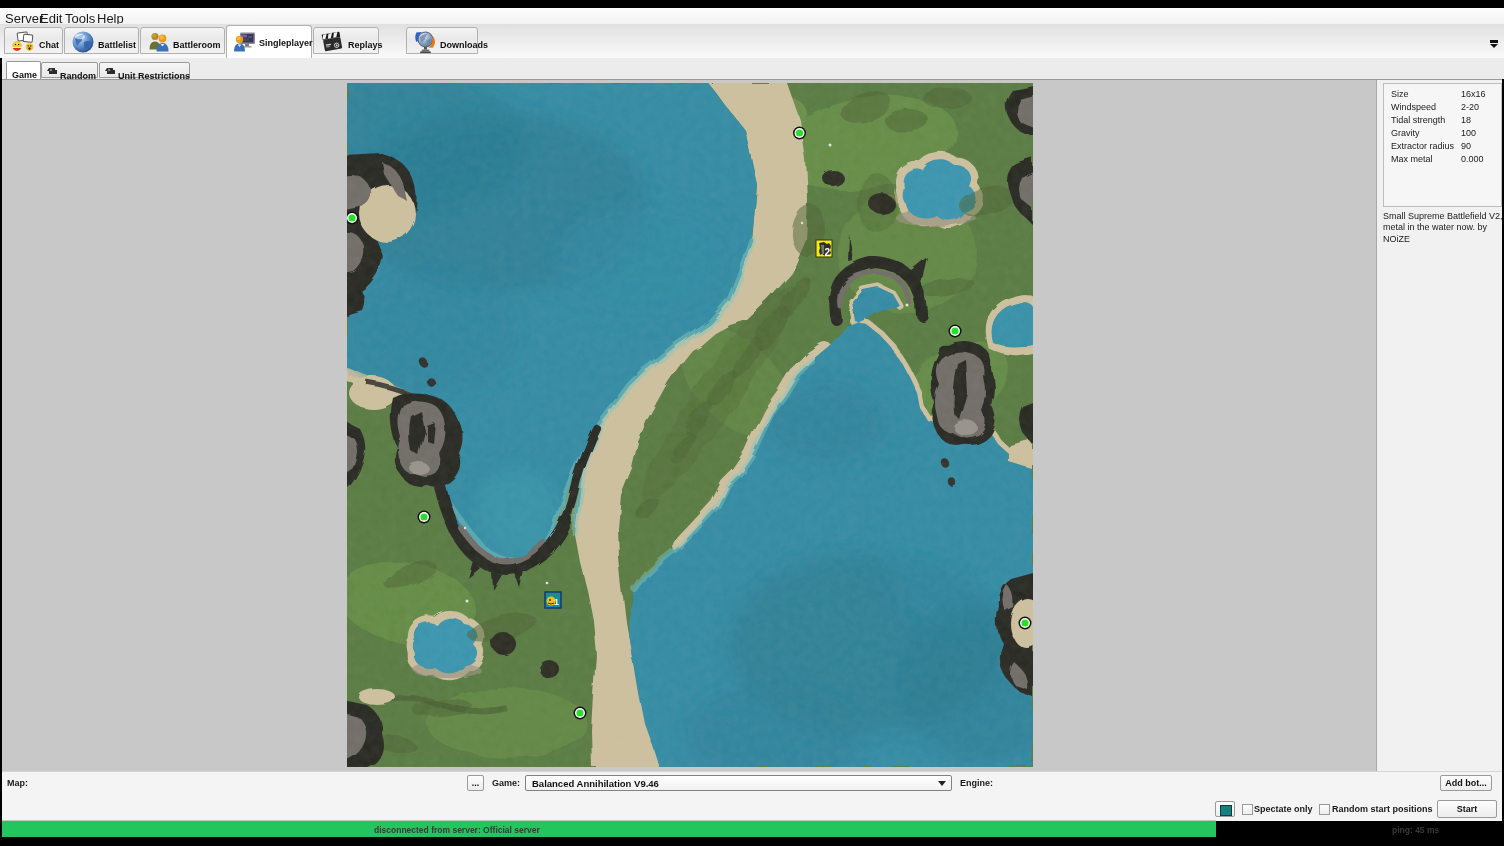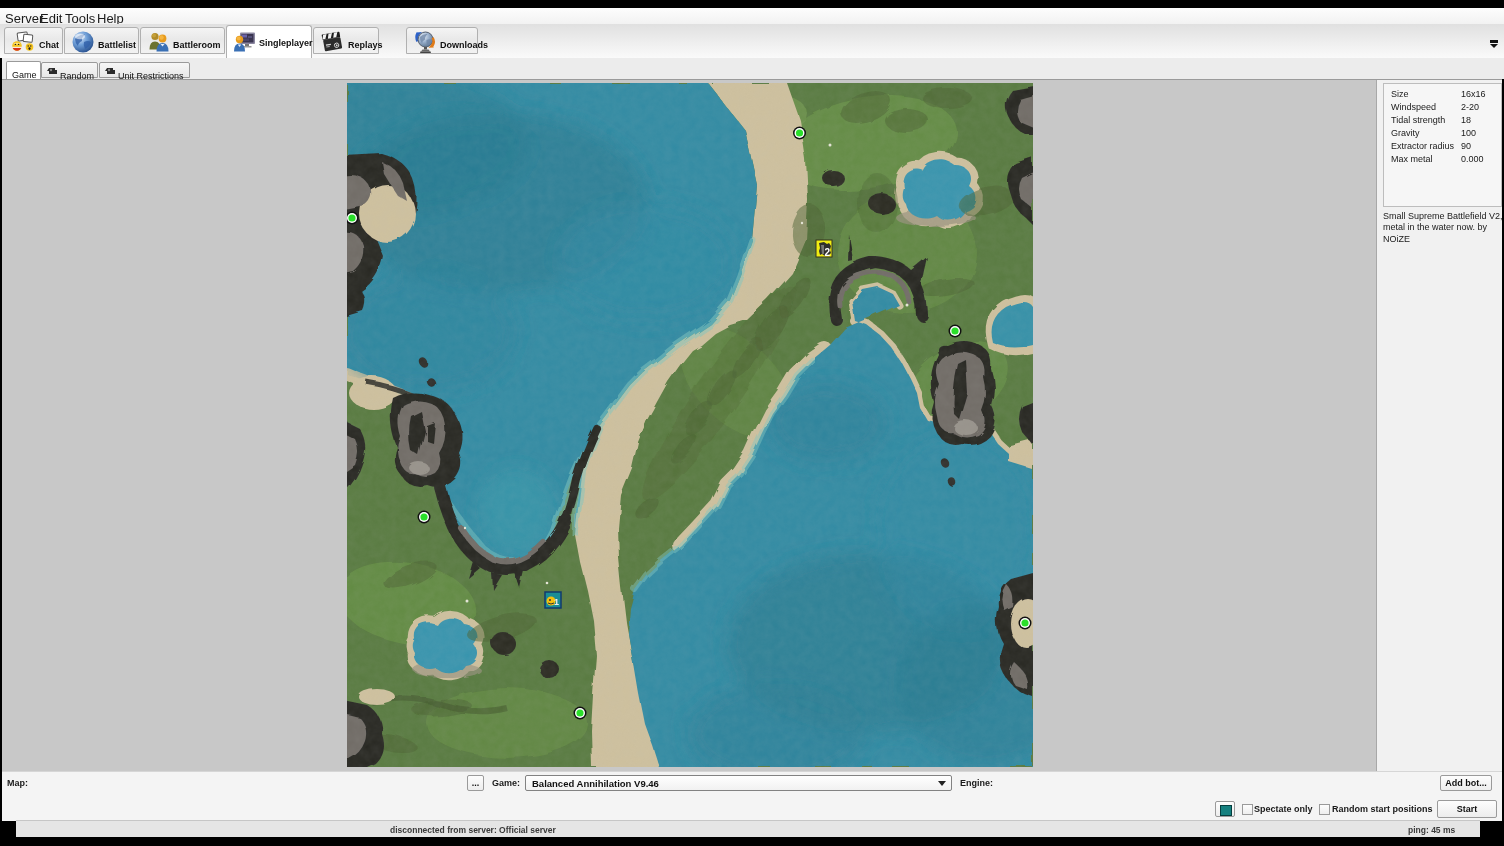--- a/index.html
+++ b/index.html
@@ -8,34 +8,34 @@
   #menubar{left:0;top:8px;width:1504px;height:16px;background:linear-gradient(#fdfdfd,#f2f2f2);font-size:13px;color:#1a1a1a}
   #menubar span{position:absolute;top:3px}
   #toolbar{left:0;top:24px;width:1504px;height:34px;background:linear-gradient(#e0e0e0,#fafafa);border-bottom:1px solid #c2c2c2}
   .tab{position:absolute;top:3px;height:27px;background:linear-gradient(#f4f4f4,#e9e9e9 45%,#f2f2f2);border:1px solid #b0b0b0;border-radius:3px 3px 0 0;box-sizing:border-box}
   .tab .lbl{position:absolute;font-size:9px;font-weight:bold;color:#111;top:12px;white-space:nowrap}
   .tab.sel{top:1px;height:33px;background:#fff;border-bottom:0}
   .ticon{position:absolute;left:6px;top:2px;width:24px;height:24px}
   #subtabs{left:0;top:58px;width:1504px;height:21px;background:#ececec}
   .stab{position:absolute;top:4px;height:16px;background:linear-gradient(#f6f6f6,#e8e8e8);border:1px solid #9a9a9a;border-radius:2px 2px 0 0;box-sizing:border-box}
   .stab.sel{top:3px;height:18px;background:#fff;border-bottom:0}
-  .stab .lbl{position:absolute;font-size:9px;font-weight:normal;color:#111;top:8px;white-space:nowrap}
+  .stab .lbl{position:absolute;font-size:9px;font-weight:bold;color:#111;top:8px;white-space:nowrap}
   #content{left:2px;top:79px;width:1500px;height:692px;background:#c8c8c8;border-top:1px solid #9a9a9a}
   #rpanel{left:1376px;top:80px;width:126px;height:691px;background:#f1f1f1;border-left:1px solid #a8a8a8;box-sizing:border-box}
   #infobox{position:absolute;left:6px;top:3px;width:119px;height:124px;background:#f6f6f6;border:1px solid #bdbdbd;box-sizing:border-box}
   .irow{position:absolute;font-size:9px;color:#1a1a1a;white-space:nowrap}
   #mapdesc{position:absolute;left:6px;top:131px;width:121px;font-size:9px;line-height:11.4px;color:#1a1a1a}
   #botrow{left:0;top:771px;width:1504px;height:49px;background:#f4f4f4;border-top:1px solid #d6d6d6}
   .blbl{position:absolute;font-size:9px;font-weight:bold;color:#1a1a1a;white-space:nowrap}
   .combo{position:absolute;top:3px;height:16px;background:linear-gradient(#fff,#f1f1f1);border:1px solid #828282;border-radius:2px;box-sizing:border-box}
   .combo .txt{position:absolute;left:6px;top:1.5px;font-size:9.5px;font-weight:bold;color:#111;white-space:nowrap}
   .combo .arr{position:absolute;right:5px;top:5px;width:0;height:0;border-left:4px solid transparent;border-right:4px solid transparent;border-top:5px solid #222}
   .btn{position:absolute;background:linear-gradient(#fdfdfd,#ededed);border:1px solid #9a9a9a;border-radius:2px;box-sizing:border-box;font-size:9px;font-weight:bold;color:#111;text-align:center}
   .cb{position:absolute;width:9px;height:9px;background:linear-gradient(#fdfdfd,#eee);border:1px solid #9a9a9a}
-  #statusbar{left:16px;top:820px;width:1464px;height:17px;background:#e5e5e5;border-top:1px solid #c6c6c6}
+  #statusbar{left:0;top:820px;width:1216px;height:17px;background:#22c55e;border-top:1px solid #c6c6c6}
   .st{position:absolute;top:4px;font-size:8.5px;font-weight:bold;color:#3a3a3a;white-space:nowrap}
 </style>
 </head>
 <body>
   <div class="abs" id="menubar">
     <span style="left:5px">Server</span>
     <span style="left:40px">Edit</span>
     <span style="left:65px">Tools</span>
     <span style="left:97px">Help</span>
   </div>

